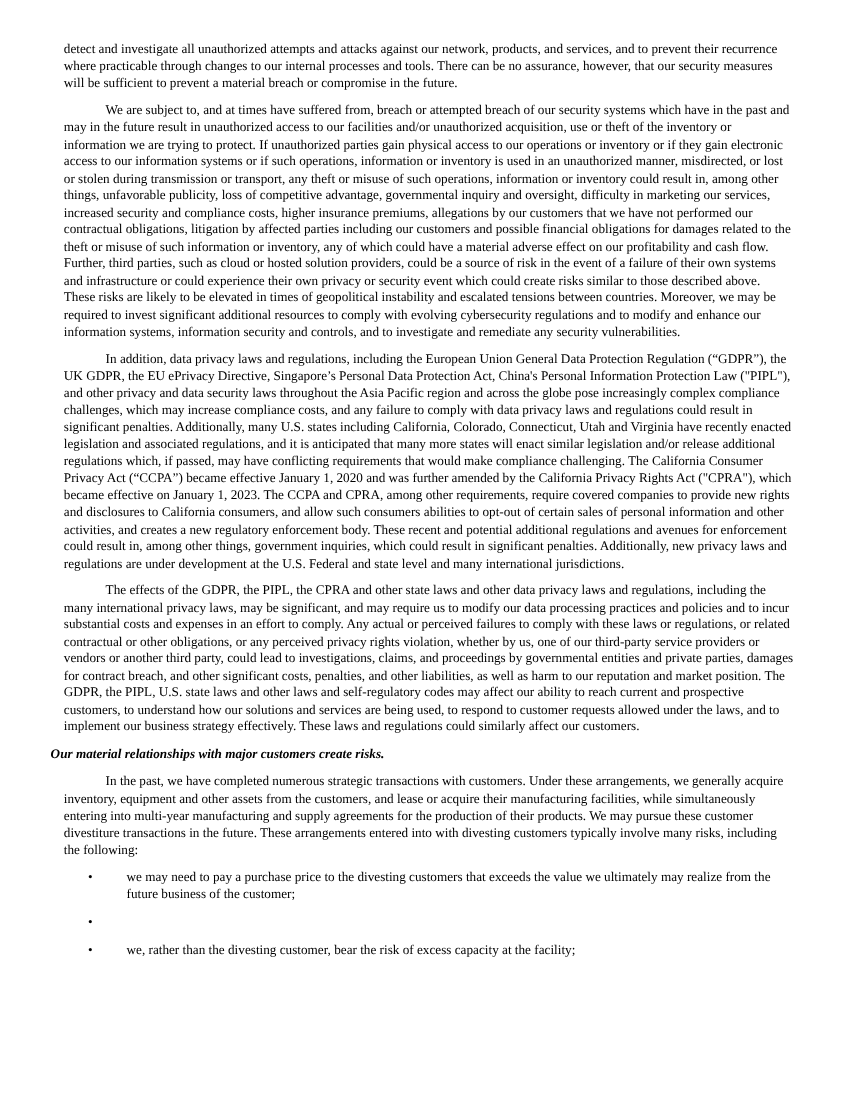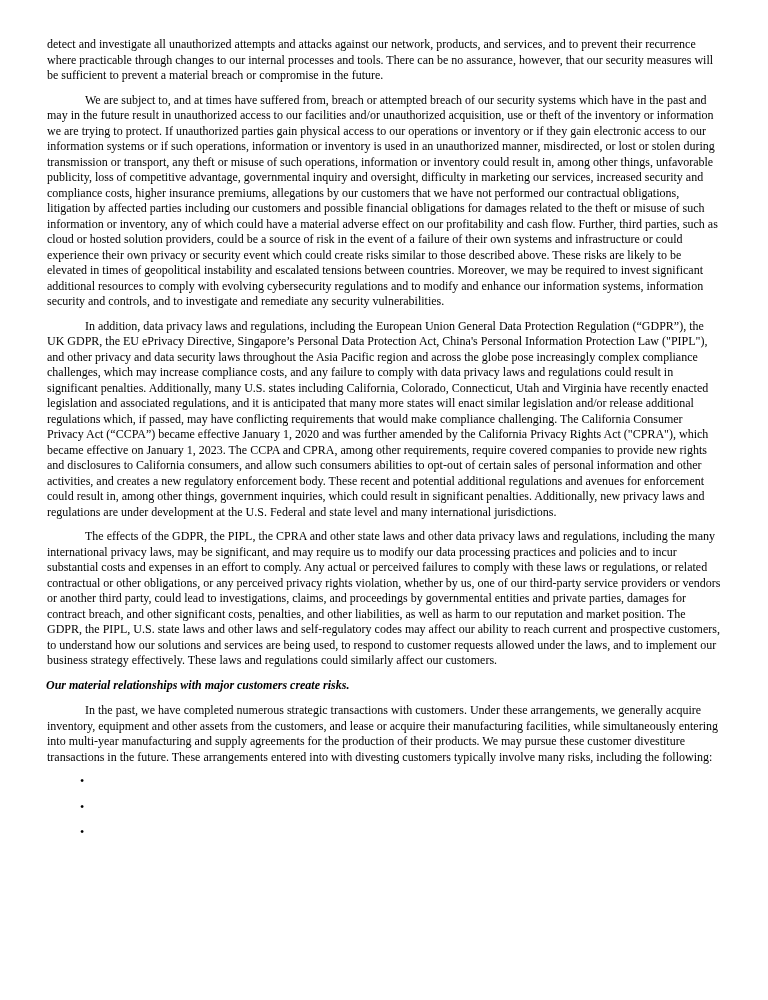--- a/index.html
+++ b/index.html
@@ -18,21 +18,21 @@
     color: #000000;
     overflow: hidden;
   }
   .content {
     position: absolute;
     top: 37px;
     left: 46px;
     right: 46px;
   }
   p.paragraph {
-    margin: 0 0 9px 1px;
+    margin: 0 0 9px 12px;
     text-indent: 38px;
     text-align: left;
   }
   p.paragraph.no-indent {
     text-indent: 0;
   }
   p.heading {
     margin: 4px 0 10px 0;
     font-weight: bold;
     font-style: italic;
@@ -64,21 +64,23 @@
 <div class="page">
   <div class="content">
       <p class="paragraph no-indent">detect and investigate all unauthorized attempts and attacks against our network, products, and services, and to prevent their recurrence where practicable through changes to our internal processes and tools. There can be no assurance, however, that our security measures will be sufficient to prevent a material breach or compromise in the future.</p>
       <p class="paragraph">We are subject to, and at times have suffered from, breach or attempted breach of our security systems which have in the past and may in the future result in unauthorized access to our facilities and/or unauthorized acquisition, use or theft of the inventory or information we are trying to protect. If unauthorized parties gain physical access to our operations or inventory or if they gain electronic access to our information systems or if such operations, information or inventory is used in an unauthorized manner, misdirected, or lost or stolen during transmission or transport, any theft or misuse of such operations, information or inventory could result in, among other things, unfavorable publicity, loss of competitive advantage, governmental inquiry and oversight, difficulty in marketing our services, increased security and compliance costs, higher insurance premiums, allegations by our customers that we have not performed our contractual obligations, litigation by affected parties including our customers and possible financial obligations for damages related to the theft or misuse of such information or inventory, any of which could have a material adverse effect on our profitability and cash flow. Further, third parties, such as cloud or hosted solution providers, could be a source of risk in the event of a failure of their own systems and infrastructure or could experience their own privacy or security event which could create risks similar to those described above. These risks are likely to be elevated in times of geopolitical instability and escalated tensions between countries. Moreover, we may be required to invest significant additional resources to comply with evolving cybersecurity regulations and to modify and enhance our information systems, information security and controls, and to investigate and remediate any security vulnerabilities.</p>
       <p class="paragraph">In addition, data privacy laws and regulations, including the European Union General Data Protection Regulation (“GDPR”), the UK GDPR, the EU ePrivacy Directive, Singapore’s Personal Data Protection Act, China's Personal Information Protection Law ("PIPL"), and other privacy and data security laws throughout the Asia Pacific region and across the globe pose increasingly complex compliance challenges, which may increase compliance costs, and any failure to comply with data privacy laws and regulations could result in significant penalties. Additionally, many U.S. states including California, Colorado, Connecticut, Utah and Virginia have recently enacted legislation and associated regulations, and it is anticipated that many more states will enact similar legislation and/or release additional regulations which, if passed, may have conflicting requirements that would make compliance challenging. The California Consumer Privacy Act (“CCPA”) became effective January 1, 2020 and was further amended by the California Privacy Rights Act ("CPRA"), which became effective on January 1, 2023. The CCPA and CPRA, among other requirements, require covered companies to provide new rights and disclosures to California consumers, and allow such consumers abilities to opt-out of certain sales of personal information and other activities, and creates a new regulatory enforcement body. These recent and potential additional regulations and avenues for enforcement could result in, among other things, government inquiries, which could result in significant penalties. Additionally, new privacy laws and regulations are under development at the U.S. Federal and state level and many international jurisdictions.</p>
       <p class="paragraph">The effects of the GDPR, the PIPL, the CPRA and other state laws and other data privacy laws and regulations, including the many international privacy laws, may be significant, and may require us to modify our data processing practices and policies and to incur substantial costs and expenses in an effort to comply. Any actual or perceived failures to comply with these laws or regulations, or related contractual or other obligations, or any perceived privacy rights violation, whether by us, one of our third-party service providers or vendors or another third party, could lead to investigations, claims, and proceedings by governmental entities and private parties, damages for contract breach, and other significant costs, penalties, and other liabilities, as well as harm to our reputation and market position. The GDPR, the PIPL, U.S. state laws and other laws and self-regulatory codes may affect our ability to reach current and prospective customers, to understand how our solutions and services are being used, to respond to customer requests allowed under the laws, and to implement our business strategy effectively. These laws and regulations could similarly affect our customers.</p>
       <p class="heading">Our material relationships with major customers create risks.</p>
       <p class="paragraph">In the past, we have completed numerous strategic transactions with customers. Under these arrangements, we generally acquire inventory, equipment and other assets from the customers, and lease or acquire their manufacturing facilities, while simultaneously entering into multi-year manufacturing and supply agreements for the production of their products. We may pursue these customer divestiture transactions in the future. These arrangements entered into with divesting customers typically involve many risks, including the following:</p>
       <div class="bullet-item">
         <span class="bullet-glyph">•</span>
+        <span class="bullet-text">we may need to pay a purchase price to the divesting customers that exceeds the value we ultimately may realize from the future business of the customer;</span>
       </div>
       <div class="bullet-item">
         <span class="bullet-glyph">•</span>
       </div>
       <div class="bullet-item">
         <span class="bullet-glyph">•</span>
+        <span class="bullet-text">we, rather than the divesting customer, bear the risk of excess capacity at the facility;</span>
       </div>
     </div>
 </div>
 
 </body></html>

